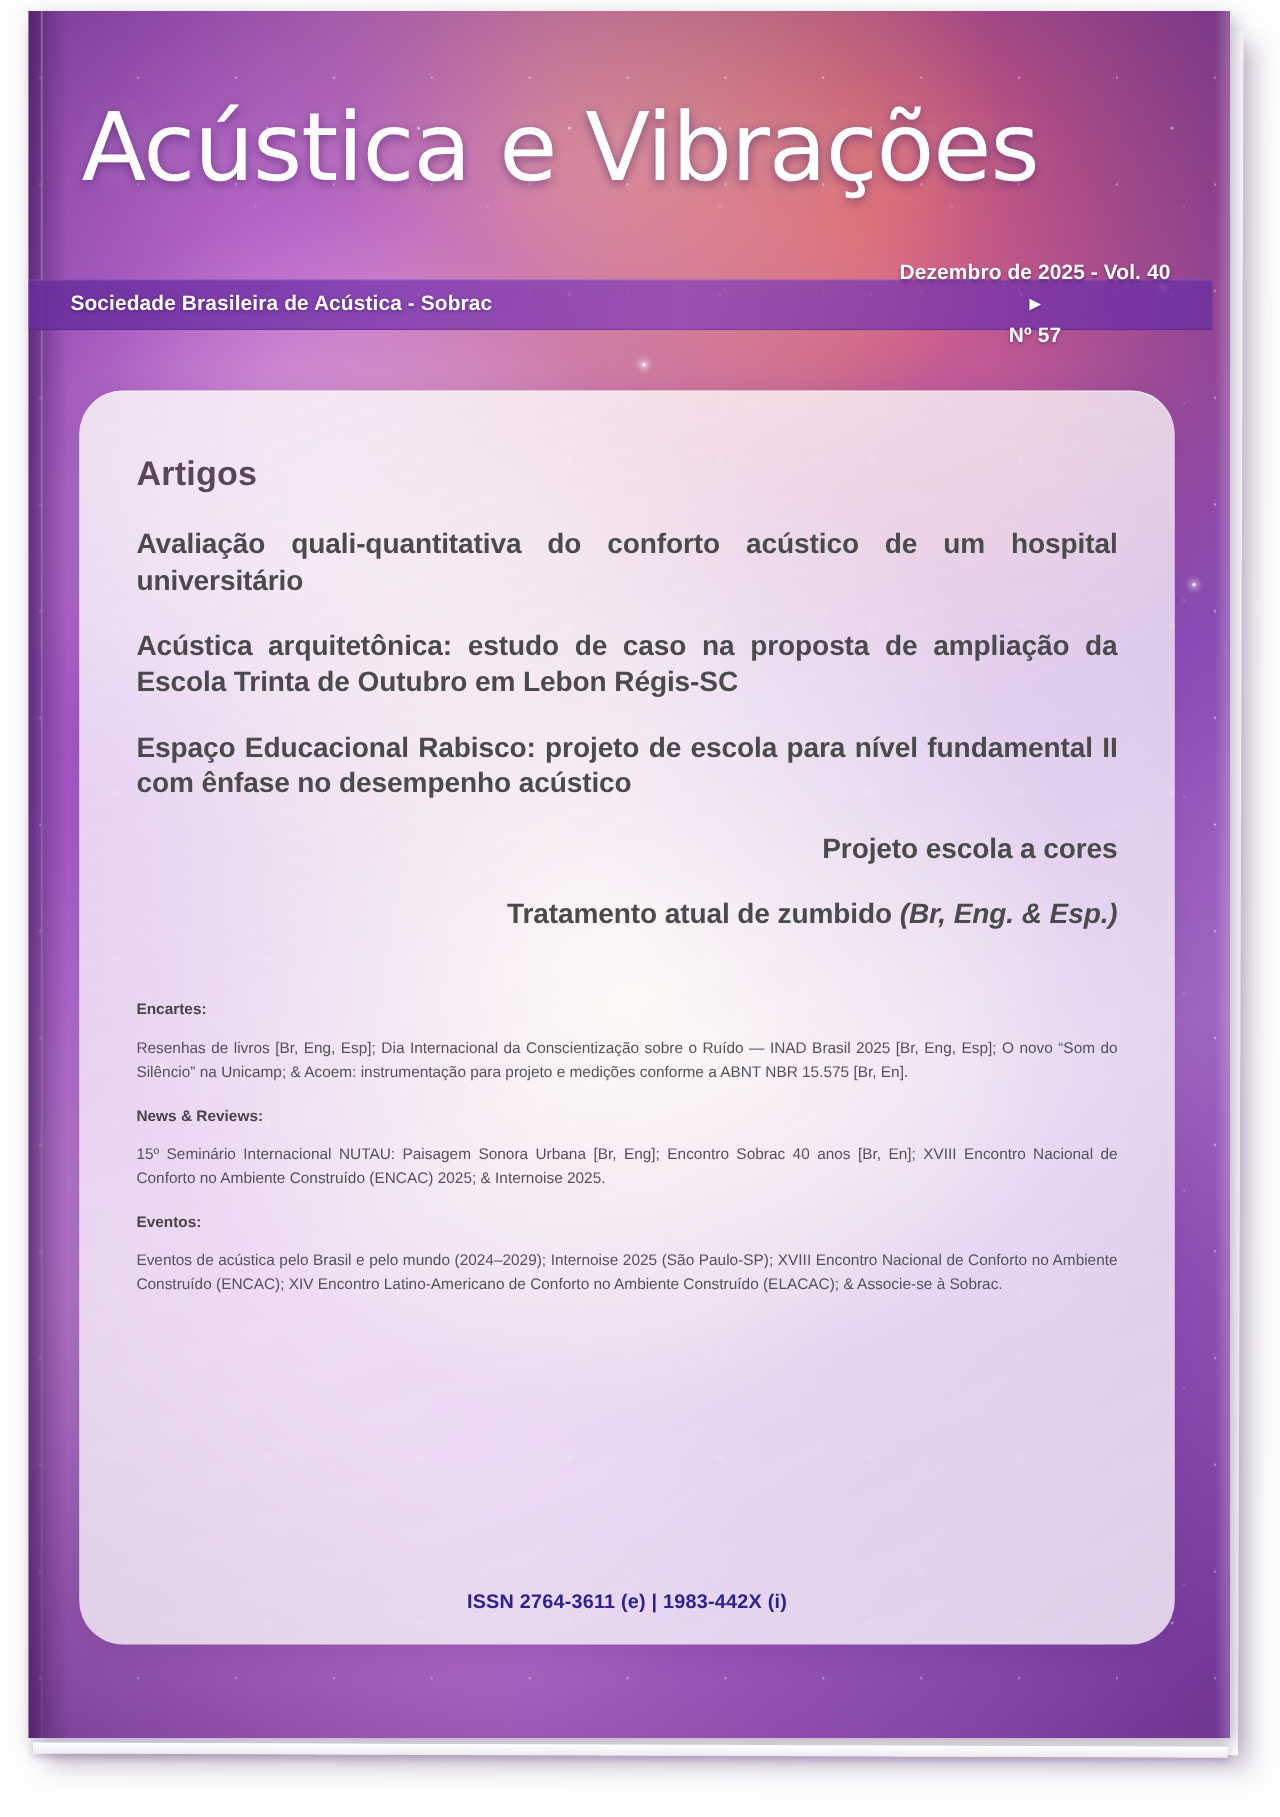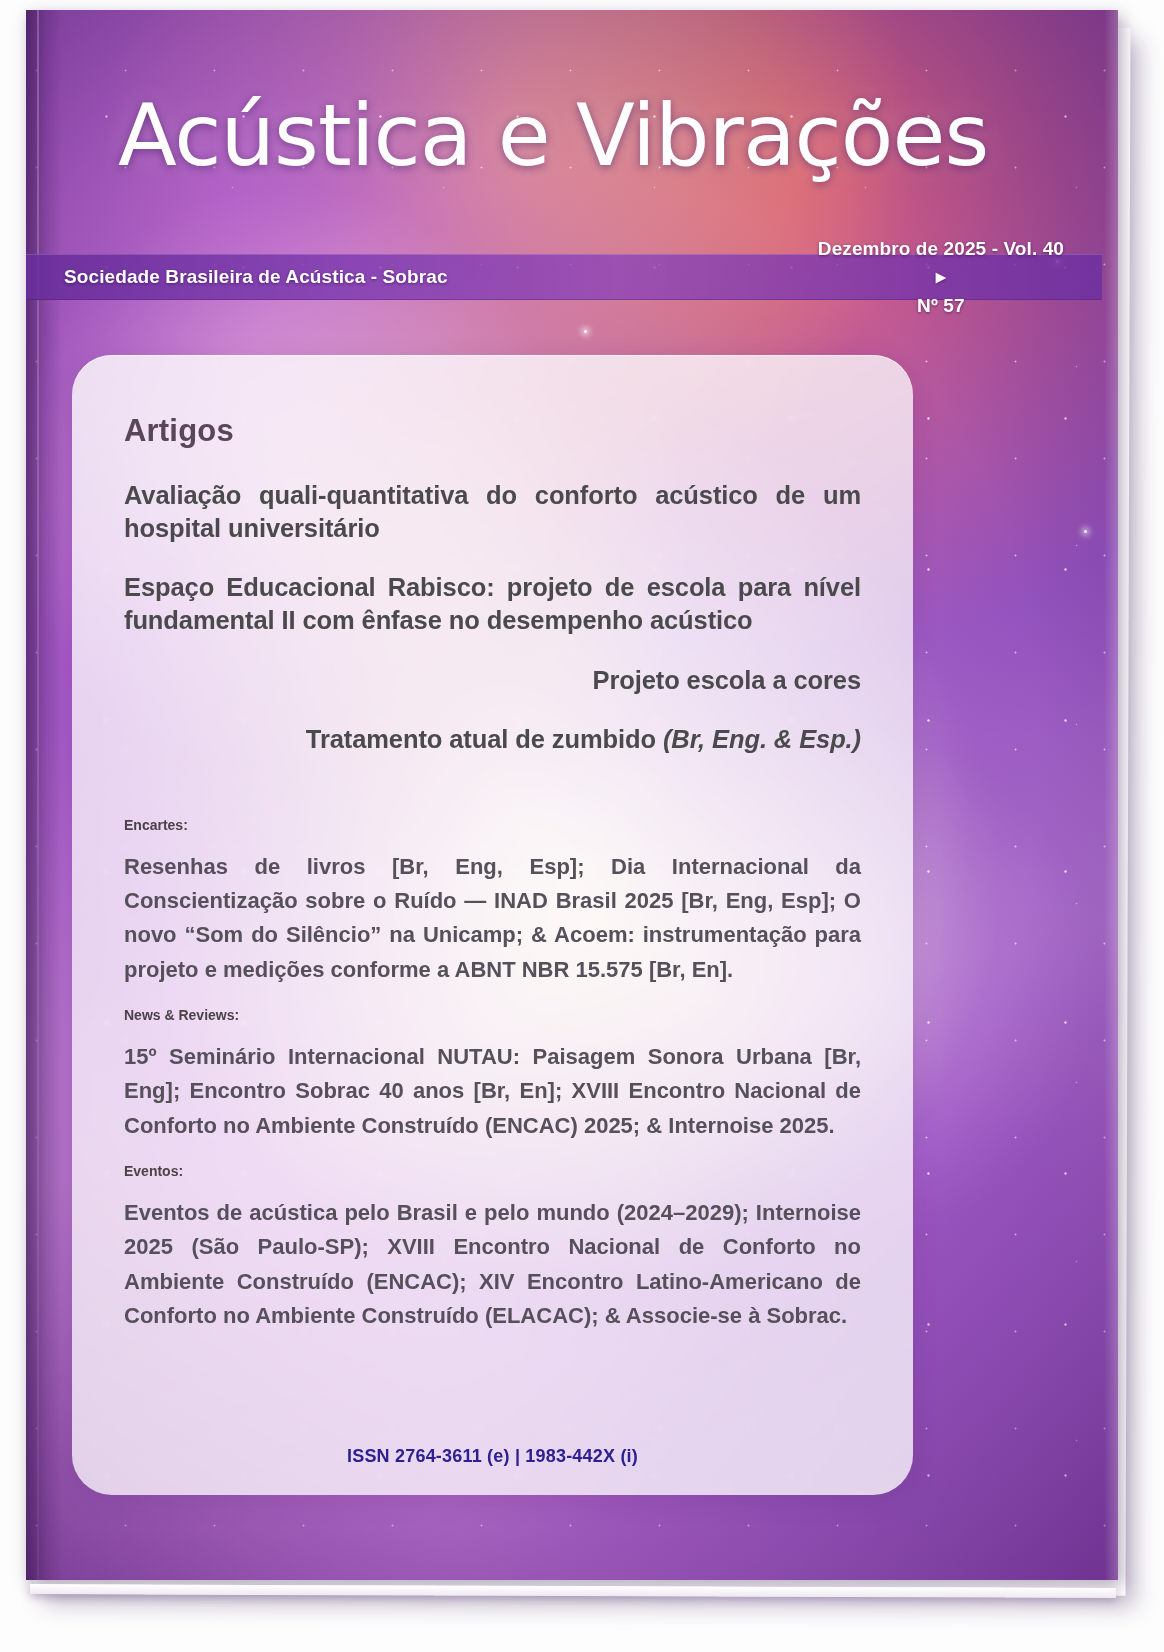--- a/index.html
+++ b/index.html
@@ -80,21 +80,21 @@
     background:linear-gradient(90deg, rgba(46,14,70,.55) 0%, rgba(60,22,88,.22) 55%, rgba(255,255,255,0) 100%);
   }
   .spine-line{position:absolute;left:11px;top:0;width:2px;height:100%;
     background:linear-gradient(180deg, rgba(255,255,255,.22), rgba(255,255,255,.05));}
   
   .edge-right{position:absolute;right:0;top:0;width:14px;height:100%;
     background:linear-gradient(270deg, rgba(255,255,255,.22) 0%, rgba(255,255,255,0) 100%);}
 
   
   .masthead{
-    position:absolute;left:0;right:0;top:82px;text-align:left;padding-left:92px;
+    position:absolute;left:0;right:0;top:82px;text-align:left;padding-left:48px;
   }
   .masthead h1{
     margin:0;font-size:86px;line-height:1.02;font-weight:400;letter-spacing:-1px;
     color:#ffffff;
     text-shadow:0 2px 10px rgba(60,18,92,.55), 0 0 26px rgba(255,255,255,.22);
     font-family:"DejaVu Sans", sans-serif;
   }
 
   
   .banner{
@@ -107,21 +107,21 @@
   }
   .banner span{
     color:#ffffff;font-size:19px;font-weight:bold;letter-spacing:.1px;
     text-shadow:0 1px 3px rgba(50,12,80,.6);white-space:nowrap;
   }
   .banner .issue{display:flex;align-items:center;gap:8px;flex-direction:column;}
   .tri{color:#ffffff;font-size:14px;line-height:1;transform:translateY(-1px);}
 
   
   .card{
-    position:absolute;left:46px;top:345px;width:841px;height:1140px;
+    position:absolute;left:46px;top:345px;width:996px;height:1140px;
     border-radius:40px;
     background:linear-gradient(160deg, rgba(255,255,255,.80) 0%, rgba(255,255,255,.70) 40%, rgba(255,255,255,.76) 100%);
     backdrop-filter:blur(2px);
     box-shadow:0 6px 26px rgba(70,26,106,.16), inset 0 1px 0 rgba(255,255,255,.6);
     box-sizing:border-box;
     padding:58px 52px 28px 52px;
     overflow:hidden;
   }
 
   .section-title{
@@ -133,23 +133,22 @@
     margin:0 0 27px 0;font-size:25.5px;line-height:1.28;font-weight:bold;
     color:#4a4a4c;text-align:justify;letter-spacing:-.1px;
   }
   .article.tight{text-align:right;}
   .article .lang{font-weight:bold;font-style:italic;color:#4a4a4c;}
 
   .sub-head{
     margin:0 0 7px 0;font-size:14px;font-weight:bold;color:#4a4248;
   }
   .body-para{
-    margin:17px 0 20px 0;font-size:22px;line-height:1.56;color:#55505a;
+    margin:17px 0 20px 0;font-size:14px;line-height:1.56;color:#55505a;
     text-align:justify;
-    font-weight:bold;
   }
   .body-para.last{margin-bottom:0;}
   .spacer-lg{height:34px;}
 
   .issn{
     position:absolute;left:0;right:0;bottom:28px;text-align:center;
     font-size:18px;font-weight:bold;color:#2d2093;letter-spacing:.2px;
   }
 
   
@@ -196,20 +195,21 @@
         <span>Nº 57</span>
       </span>
     </div>
 
     <div class="card">
 
       <h2 class="section-title">Artigos</h2>
 
       <p class="article"><span>Avaliação quali-quantitativa do conforto acústico de um hospital universitário</span></p>
 
+      <p class="article"><span>Acústica arquitetônica: estudo de caso na proposta de ampliação da Escola Trinta de Outubro em Lebon Régis-SC</span></p>
 
       <p class="article"><span>Espaço Educacional Rabisco: projeto de escola para nível fundamental II com ênfase no desempenho acústico</span></p>
 
       <p class="article tight"><span>Projeto escola a cores</span></p>
 
 
       <p class="article tight"><span>Tratamento atual de zumbido </span><span class="lang">(Br, Eng. &amp; Esp.)</span></p>
 
       <div class="spacer-lg"></div>
 

